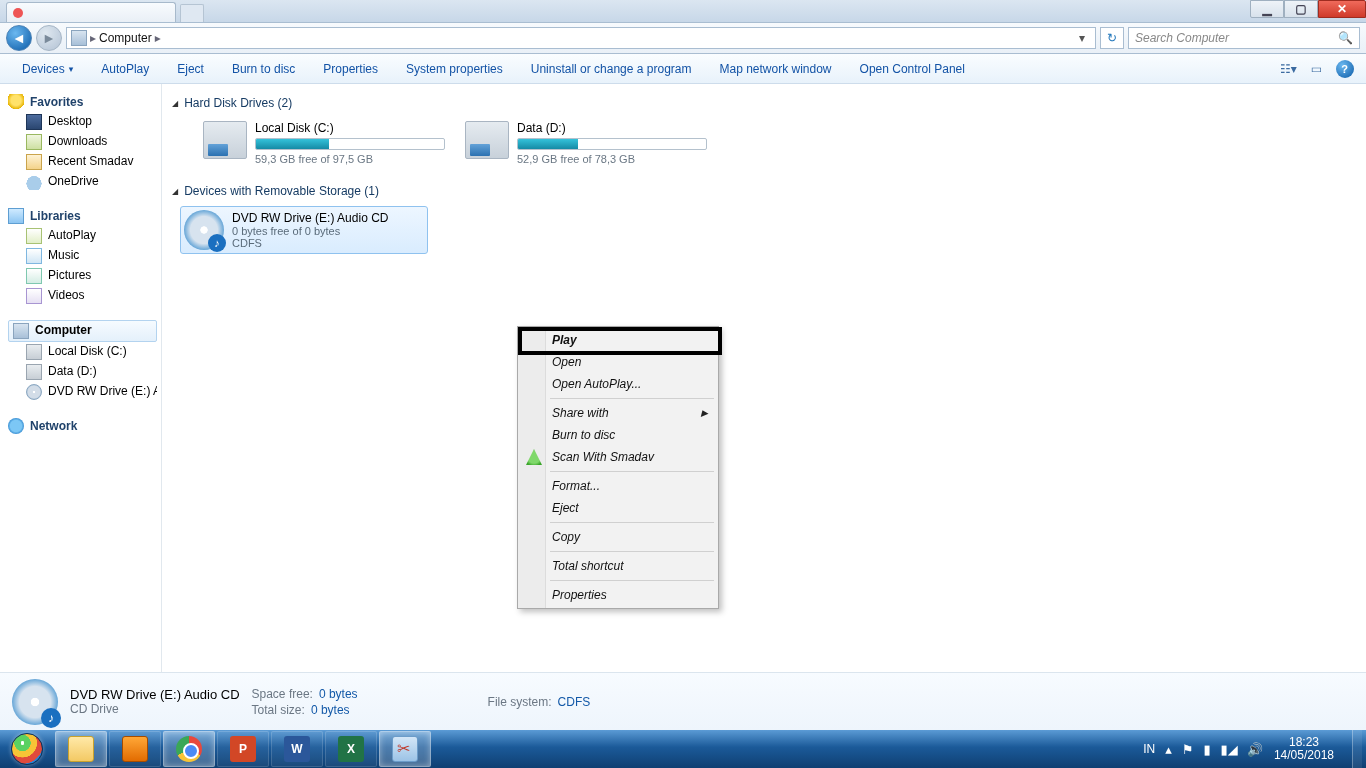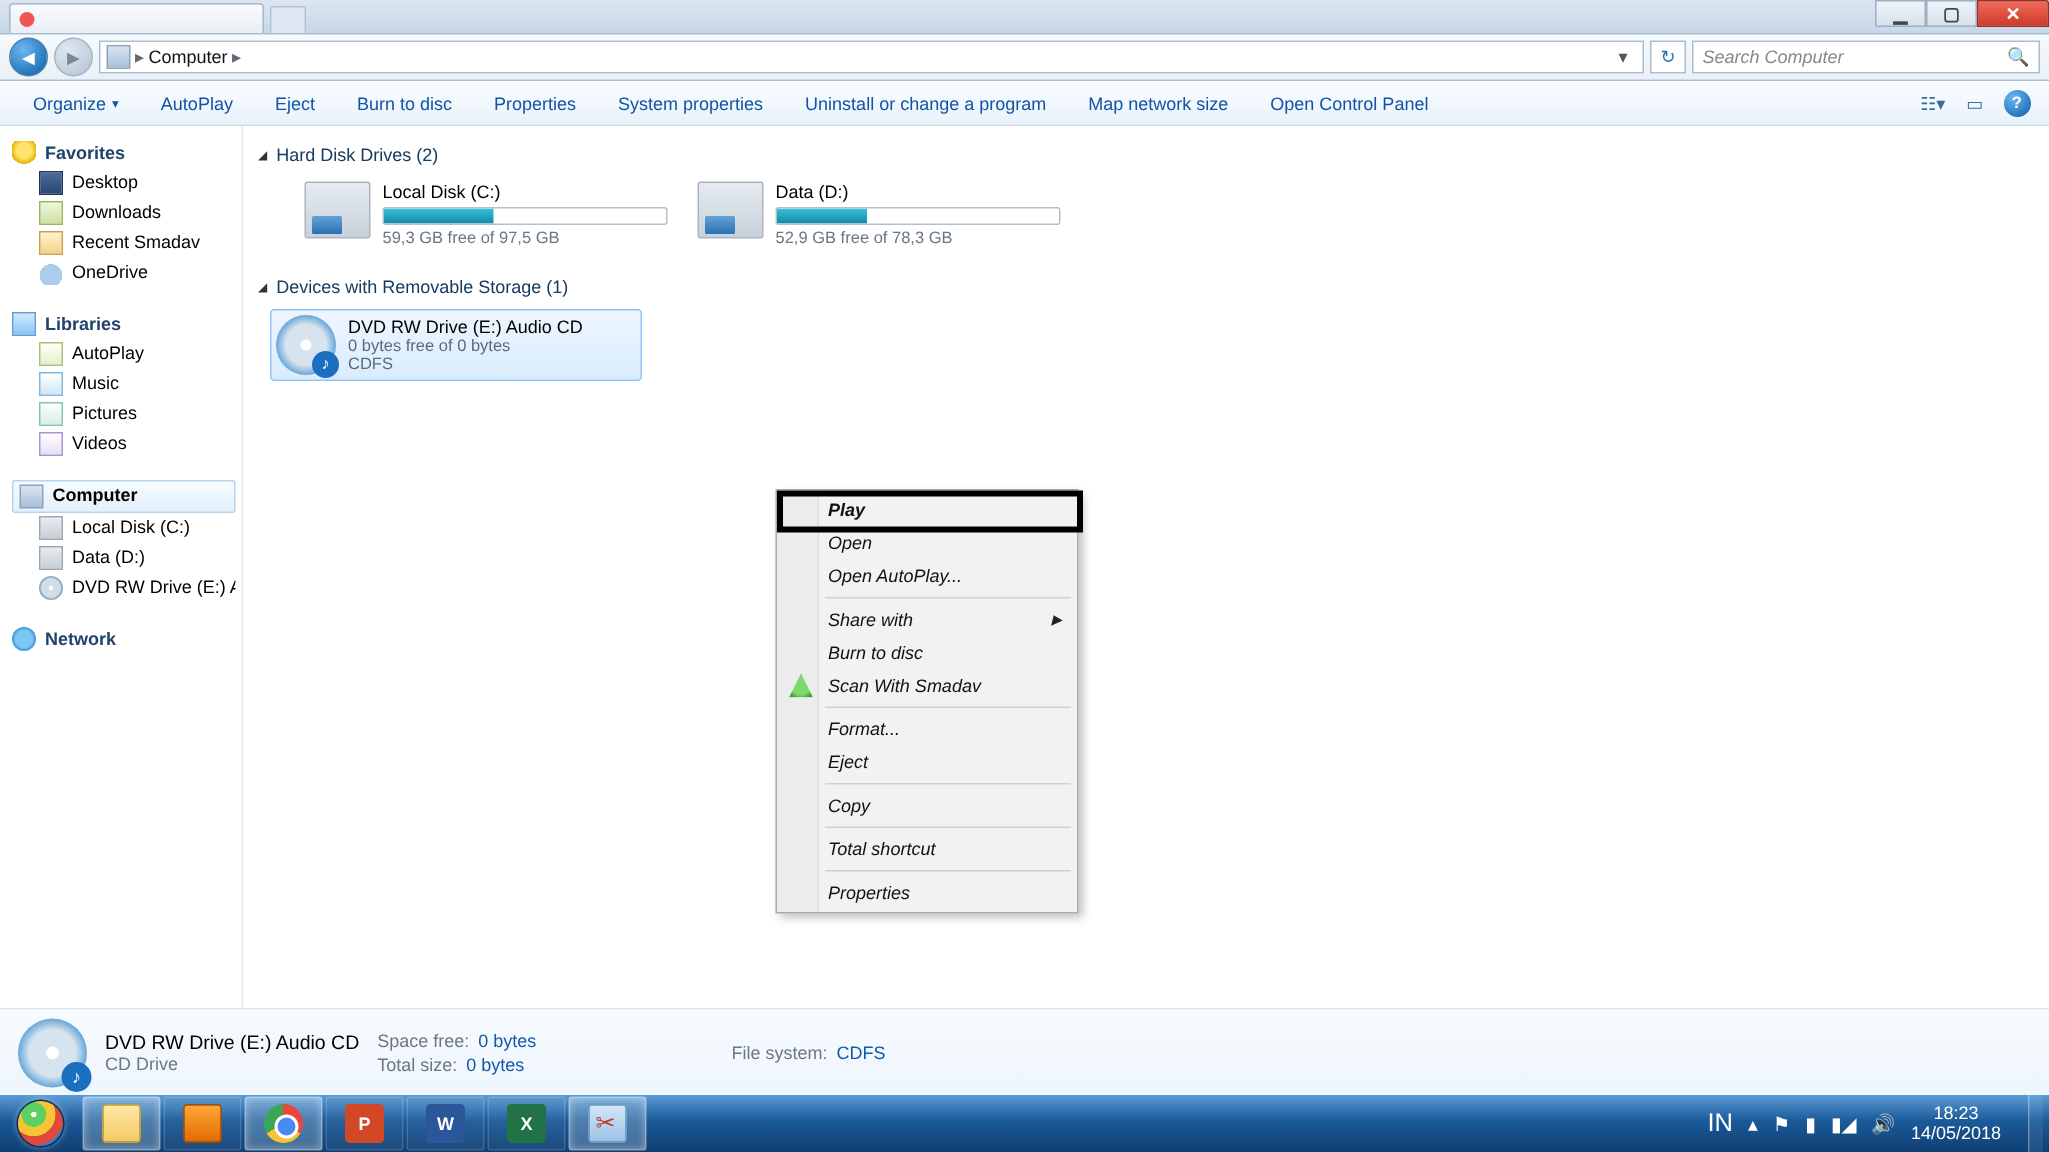--- a/index.html
+++ b/index.html
@@ -105,21 +105,21 @@
 .detailsbar .kv .v{color:#1359a8;}
 .detailsbar .col2 { display:flex; flex-direction:column; gap:2px; }
 
 
 .taskbar { position:absolute; left:0; bottom:0; width:100%; height:38px; background:linear-gradient(#5b9bd5,#1b5a99 45%,#0f3f72); display:flex; align-items:center; }
 .taskbar .start { width:54px; height:38px; display:flex; align-items:center; justify-content:center; }
 .taskbar .start .orb { width:32px; height:32px; border-radius:50%; background:radial-gradient(circle at 35% 30%,#fff 0 6%,#5ad162 7% 28%,#f7c436 29% 50%,#e04a3c 51% 72%,#2b82d5 73% 100%); border:1px solid #0b3157; box-shadow:0 0 4px rgba(255,255,255,.4); }
 .taskbar .tbtn { width:52px; height:36px; margin:1px 1px; border:1px solid rgba(255,255,255,.15); border-radius:2px; display:flex; align-items:center; justify-content:center; background:rgba(255,255,255,.05); }
 .taskbar .tbtn.active { background:rgba(255,255,255,.22); border-color:rgba(255,255,255,.4); box-shadow:inset 0 0 6px rgba(255,255,255,.4); }
 .taskbar .tray { margin-left:auto; display:flex; align-items:center; gap:10px; color:#fff; padding-right:4px; height:100%; }
-.taskbar .tray .lang{font-size:17px;}
+.taskbar .tray .lang{font-size:12px;}
 .taskbar .tray .clock{ text-align:center; font-size:11px; line-height:13px; padding-right:8px; }
 .taskbar .tray .show-desktop{ width:10px; height:100%; border-left:1px solid rgba(255,255,255,.3); background:rgba(255,255,255,.08); }
 .taskbar .tray .ic{ font-size:13px; }
 .tb-ico { width:26px; height:26px; border-radius:3px; }
 .tbi-explorer{background:linear-gradient(#ffe9a8,#f3c964);border:1px solid #caa22c;}
 .tbi-wmp{background:linear-gradient(#ffa737,#e26b00);border:1px solid #a54c00;}
 .tbi-chrome{border-radius:50%;background:conic-gradient(#e8483c 0 120deg,#f7c436 120deg 240deg,#3aa757 240deg 360deg);position:relative;}
 .tbi-chrome::after{content:"";position:absolute;left:7px;top:7px;width:12px;height:12px;border-radius:50%;background:#4a8af4;border:2px solid #fff;}
 .tbi-pp{background:#d24726;color:#fff;display:flex;align-items:center;justify-content:center;font-weight:bold;font-size:12px;}
 .tbi-wd{background:#2b579a;color:#fff;display:flex;align-items:center;justify-content:center;font-weight:bold;font-size:12px;}
@@ -154,28 +154,28 @@
     <span class="dd">▾</span>
   </div>
   <div class="refresh">↻</div>
   <div class="search">
     <span>Search Computer</span>
     <span class="mag">🔍</span>
   </div>
 </div>
 
 <div class="cmdbar">
-  <div class="cmd drop">Organize</div>
+  <div class="cmd drop">Devices</div>
   <div class="cmd">AutoPlay</div>
   <div class="cmd">Eject</div>
   <div class="cmd">Burn to disc</div>
   <div class="cmd">Properties</div>
   <div class="cmd">System properties</div>
   <div class="cmd">Uninstall or change a program</div>
-  <div class="cmd">Map network size</div>
+  <div class="cmd">Map network window</div>
   <div class="cmd">Open Control Panel</div>
   <div class="spacer"></div>
   <div class="iconbtn">☷▾</div>
   <div class="iconbtn">▭</div>
   <div class="iconbtn">
       <span class="help">?</span>
     </div>
 </div>
 
 <div class="body">

